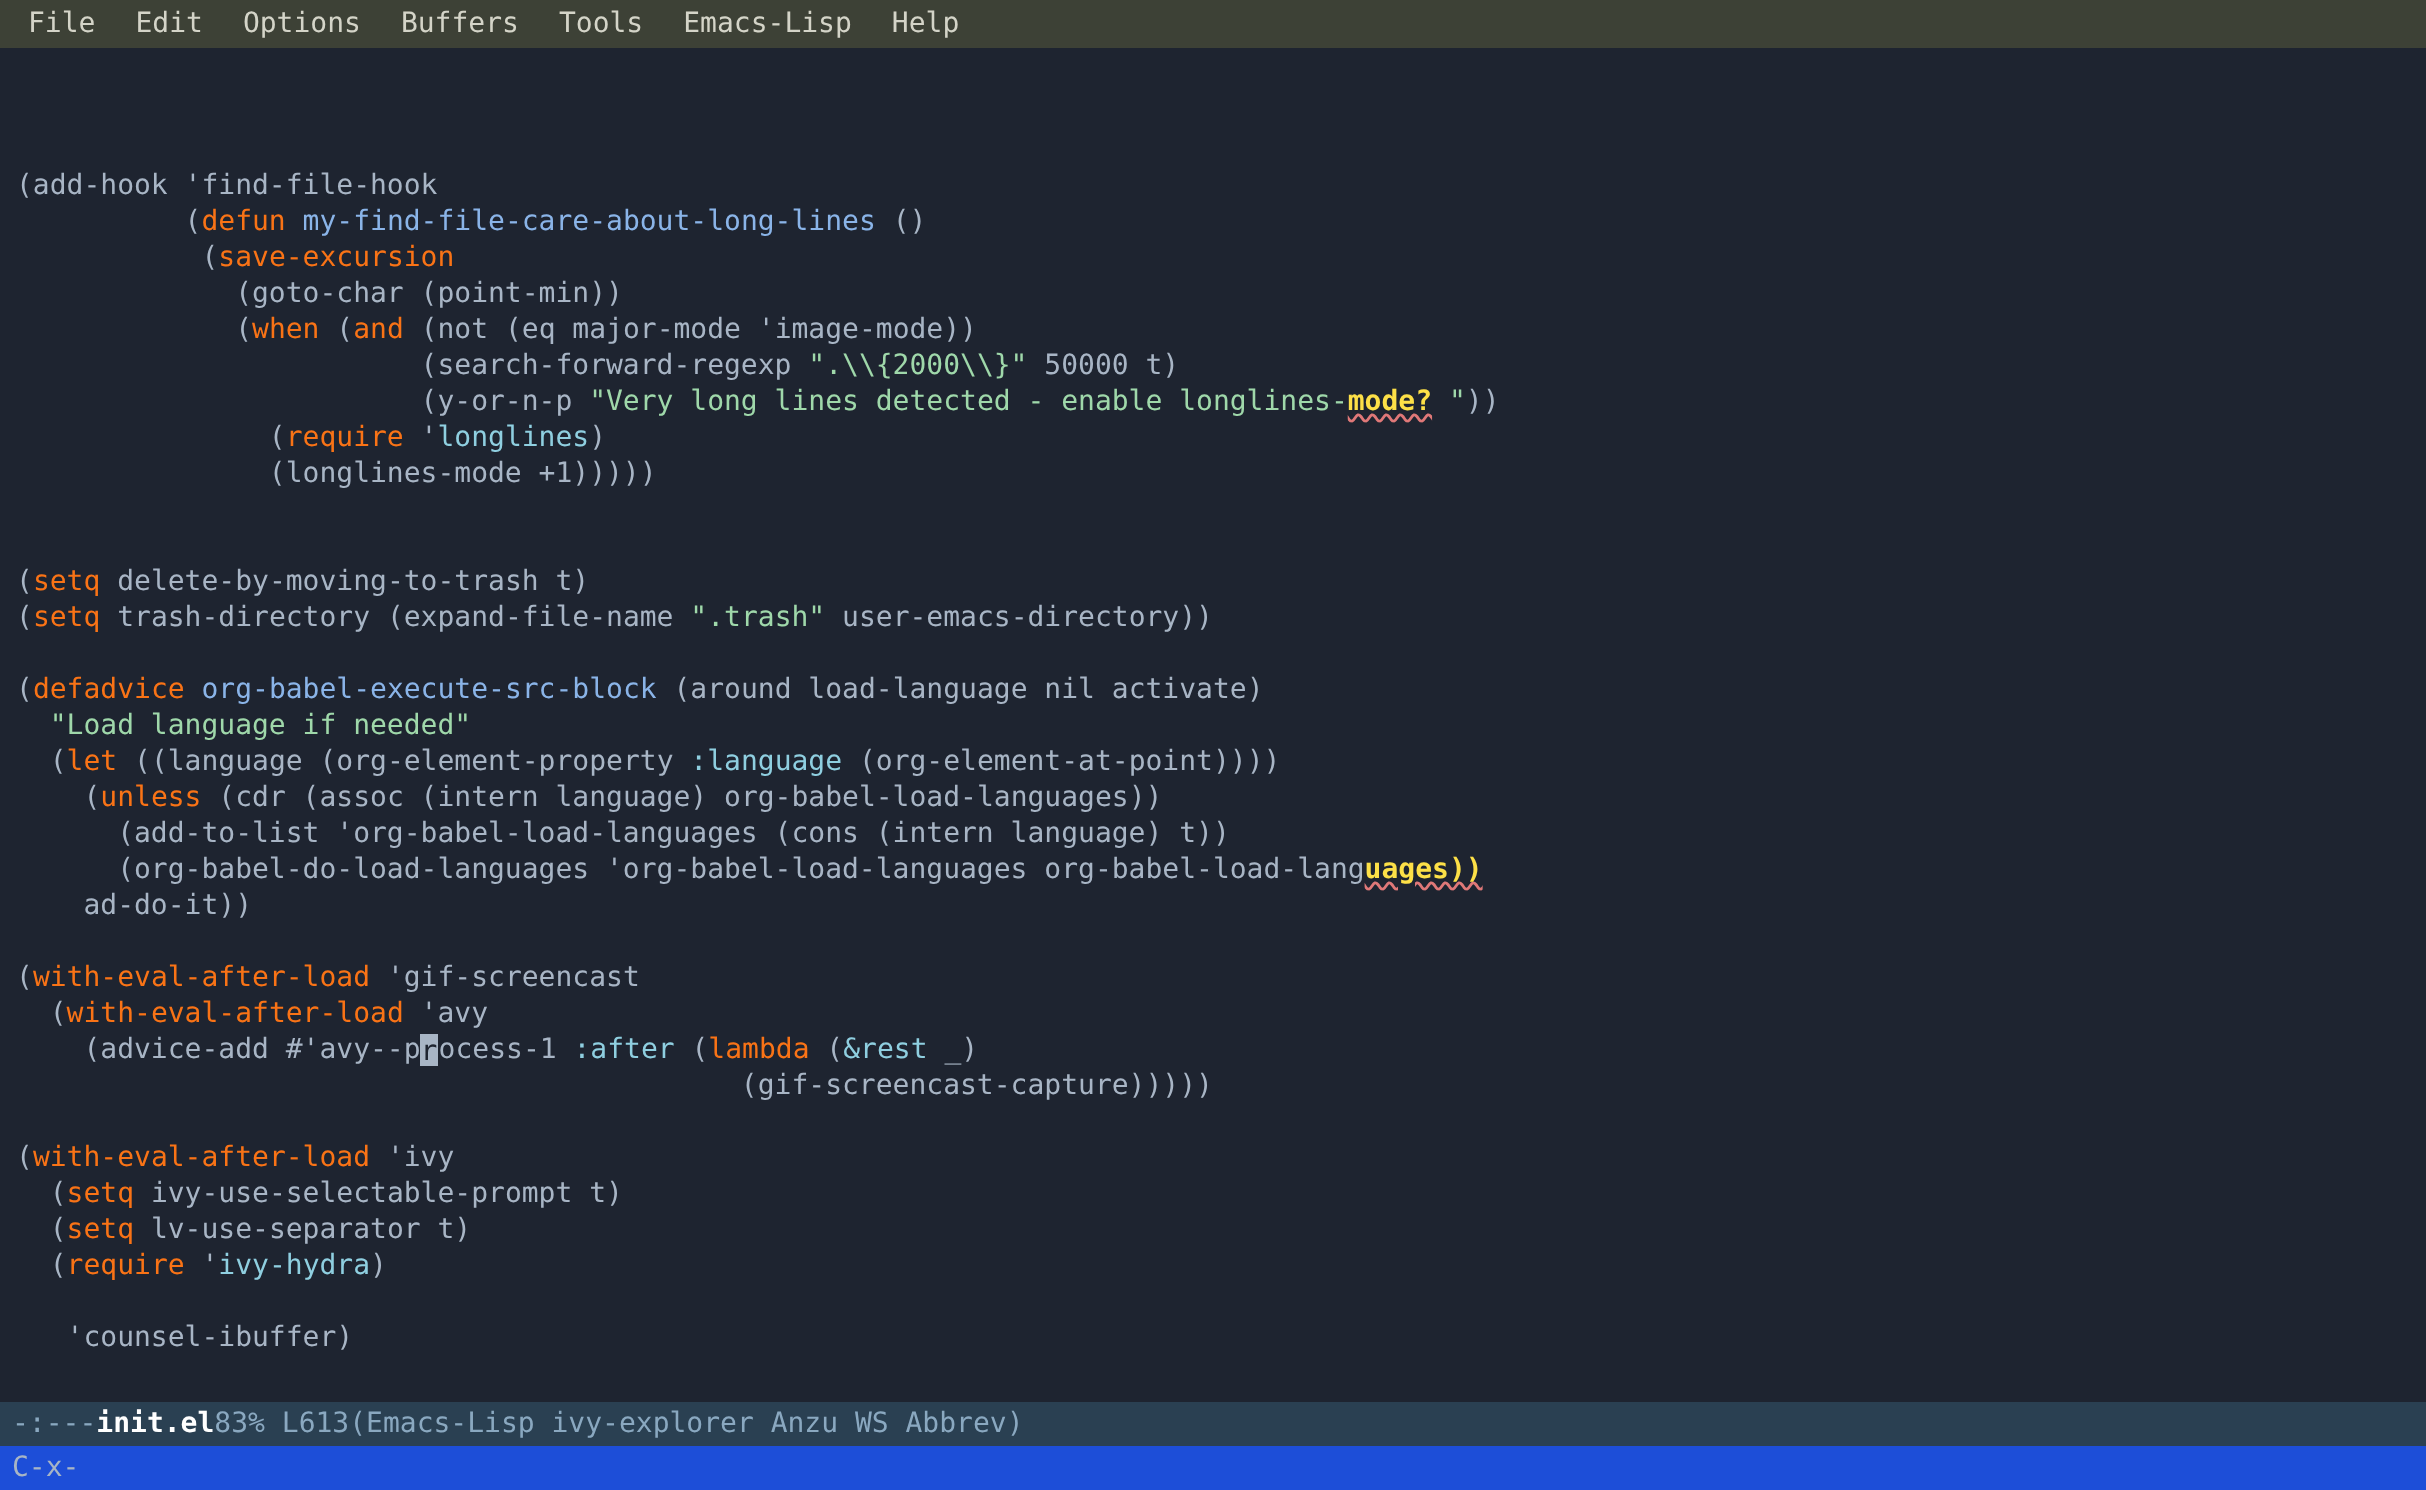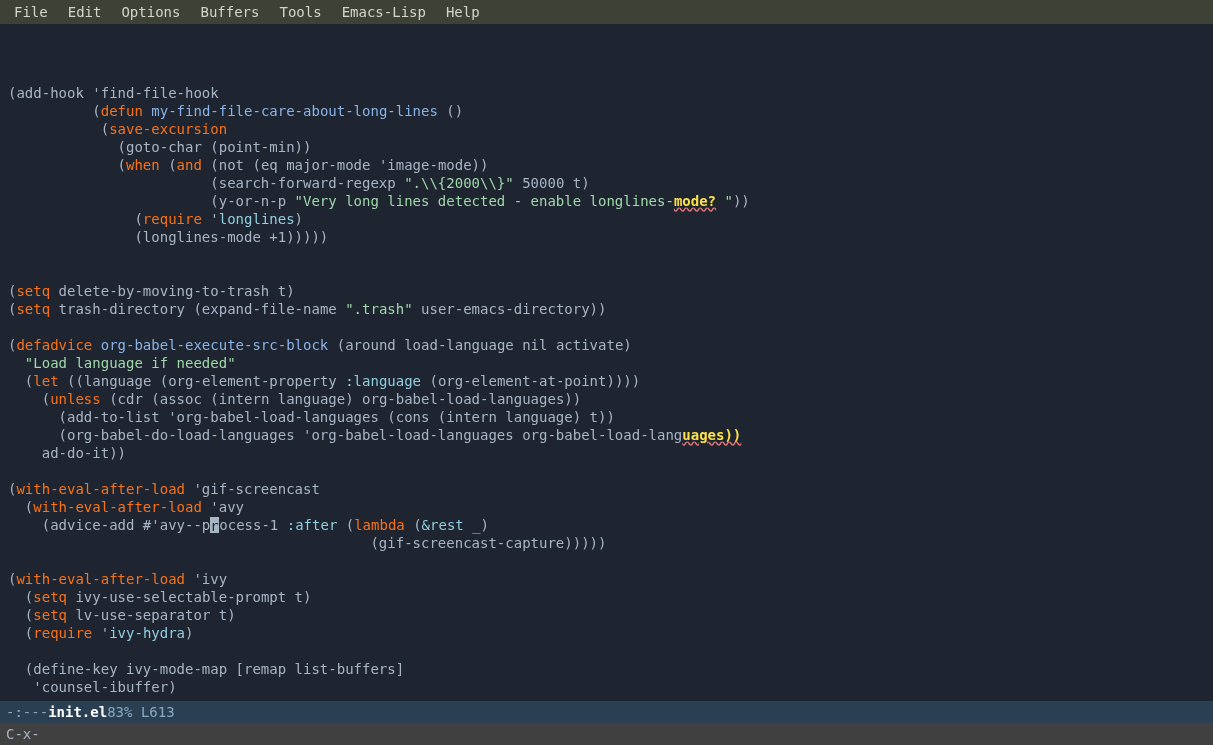--- a/index.html
+++ b/index.html
@@ -38,21 +38,21 @@
   background: #2a4052;
   color: #8aa8c0;
   height: 22px;
   display: flex;
   align-items: center;
   padding: 0 6px;
   font-size: 14px;
 }
 .modeline .file { color: #ffffff; font-weight: bold; }
 .minibuffer {
-  background: #404040;
+  background: #1d4ed8;
   color: #a8b5c5;
   height: 22px;
   display: flex;
   align-items: center;
   padding: 0 6px;
 }
 
 .kw   { color: #f97316; }
 .fn   { color: #8ab4e8; }   
 .str  { color: #9fd8aa; }   
@@ -82,25 +82,26 @@
 
 <div class="editor"><div>
 </div><div>
 </div><div>
 </div><div><span>(add-hook 'find-file-hook</span></div><div><span>          (</span><span class="kw">defun</span><span class="fn"> my-find-file-care-about-long-lines</span><span> ()</span></div><div><span>           (</span><span class="kw">save-excursion</span></div><div><span>             (goto-char (point-min))</span></div><div><span>             (</span><span class="kw">when</span><span> (</span><span class="kw">and</span><span> (not (eq major-mode 'image-mode))</span></div><div><span>                        (search-forward-regexp </span><span class="str">".\\{2000\\}"</span><span> 50000 t)</span></div><div><span>                        (y-or-n-p </span><span class="str">"Very long lines detected - enable longlines-</span><span class="err">mode?</span><span class="str"> "</span><span>))</span></div><div><span>               (</span><span class="kw">require</span><span> '</span><span class="key">longlines</span><span>)</span></div><div><span>               (longlines-mode +1)))))</span></div><div>
 </div><div>
 </div><div><span>(</span><span class="kw">setq</span><span> delete-by-moving-to-trash t)</span></div><div><span>(</span><span class="kw">setq</span><span> trash-directory (expand-file-name </span><span class="str">".trash"</span><span> user-emacs-directory))</span></div><div>
 </div><div><span>(</span><span class="kw">defadvice</span><span class="fn"> org-babel-execute-src-block</span><span> (around load-language nil activate)</span></div><div><span class="str">  "Load language if needed"</span></div><div><span>  (</span><span class="kw">let</span><span> ((language (org-element-property </span><span class="key">:language</span><span> (org-element-at-point))))</span></div><div><span>    (</span><span class="kw">unless</span><span> (cdr (assoc (intern language) org-babel-load-languages))</span></div><div><span>      (add-to-list 'org-babel-load-languages (cons (intern language) t))</span></div><div><span>      (org-babel-do-load-languages 'org-babel-load-languages org-babel-load-lang</span><span class="err">uages))</span></div><div><span>    ad-do-it))</span></div><div>
 </div><div><span>(</span><span class="kw">with-eval-after-load</span><span> 'gif-screencast</span></div><div><span>  (</span><span class="kw">with-eval-after-load</span><span> 'avy</span></div><div><span>    (advice-add #'avy--p</span><span class="cursor">r</span><span>ocess-1 </span><span class="key">:after</span><span> (</span><span class="kw">lambda</span><span> (</span><span class="key">&amp;rest</span><span> _)</span></div><div><span>                                           (gif-screencast-capture)))))</span></div><div>
 </div><div><span>(</span><span class="kw">with-eval-after-load</span><span> 'ivy</span></div><div><span>  (</span><span class="kw">setq</span><span> ivy-use-selectable-prompt t)</span></div><div><span>  (</span><span class="kw">setq</span><span> lv-use-separator t)</span></div><div><span>  (</span><span class="kw">require</span><span> '</span><span class="key">ivy-hydra</span><span>)</span></div><div>
-</div><div><span>  (define-key ivy-mode-map [remap list-buffers]</span></div><div><span>   'counsel-ibuffer)</span></div></div>
+</div><div><span>   'counsel-ibuffer)</span></div></div>
 
 <div class="modeline">
     <span>-:---  </span>
     <span class="file">init.el</span>
     <span>       </span>
     <span>83% L613</span>
     <span>   </span>
+    <span>(Emacs-Lisp ivy-explorer Anzu WS Abbrev)</span>
   </div>
 
 <div class="minibuffer">
     <span>C-x-</span>
   </div>
 
 </body></html>

